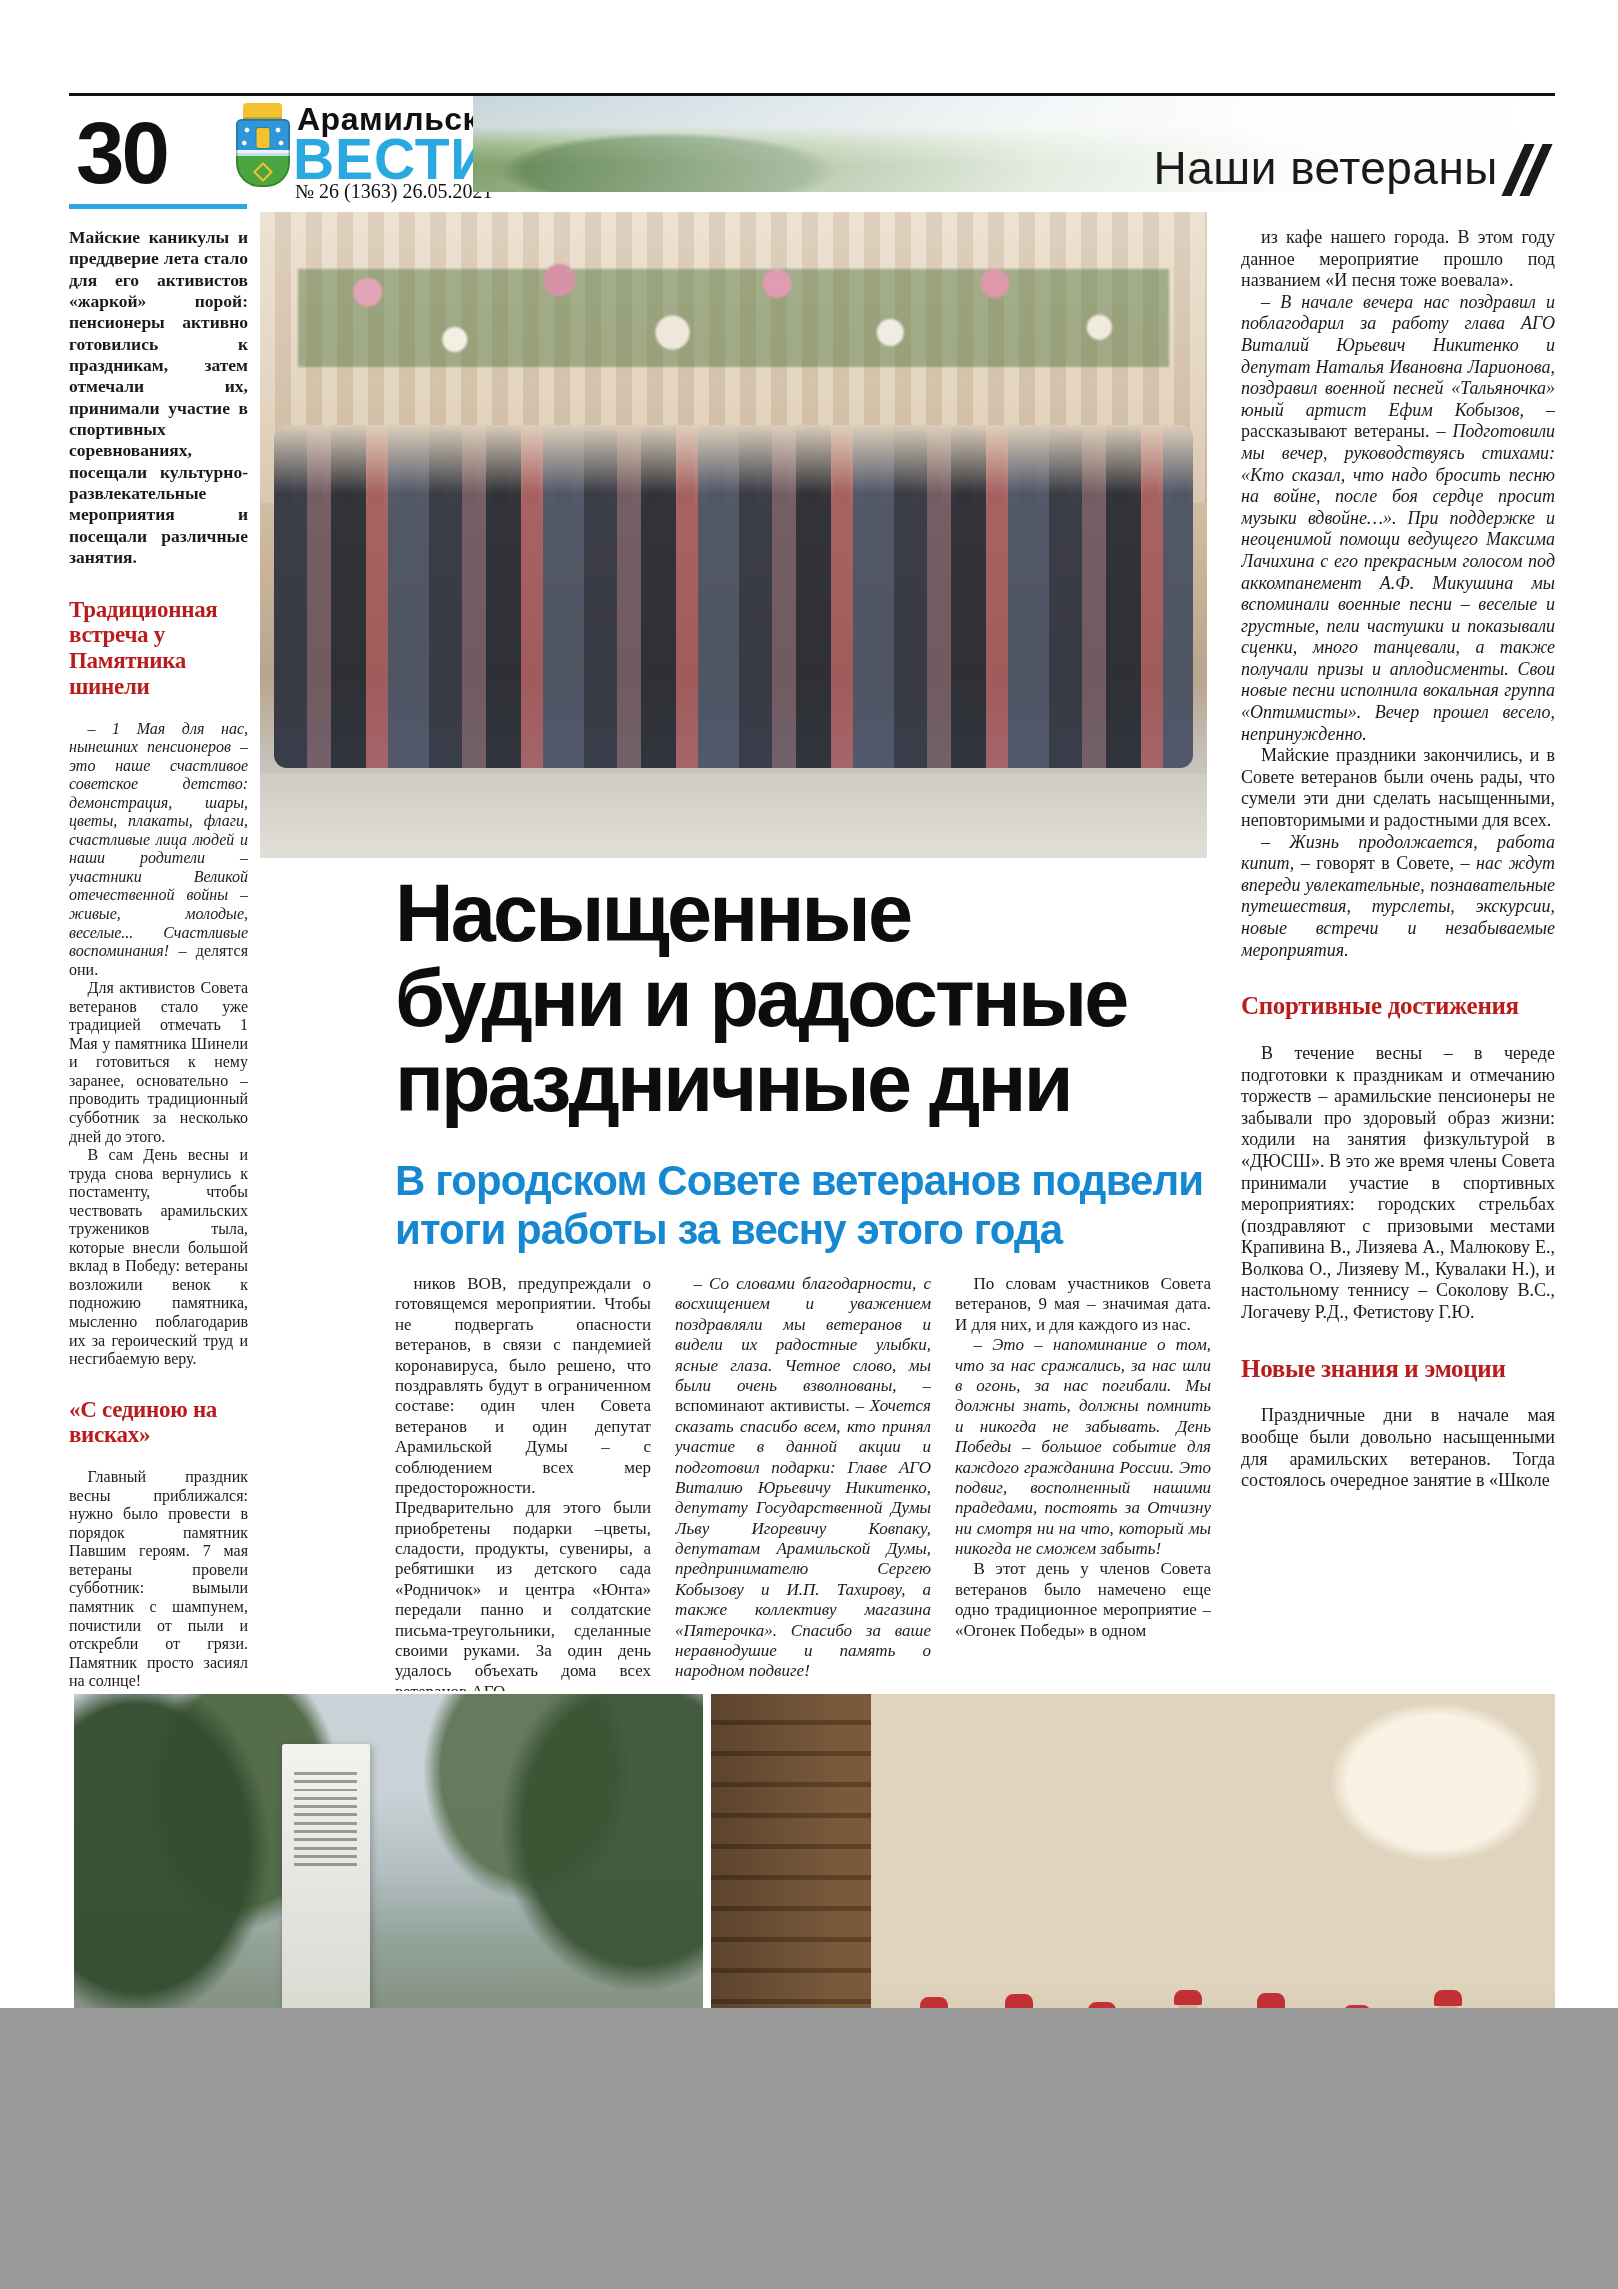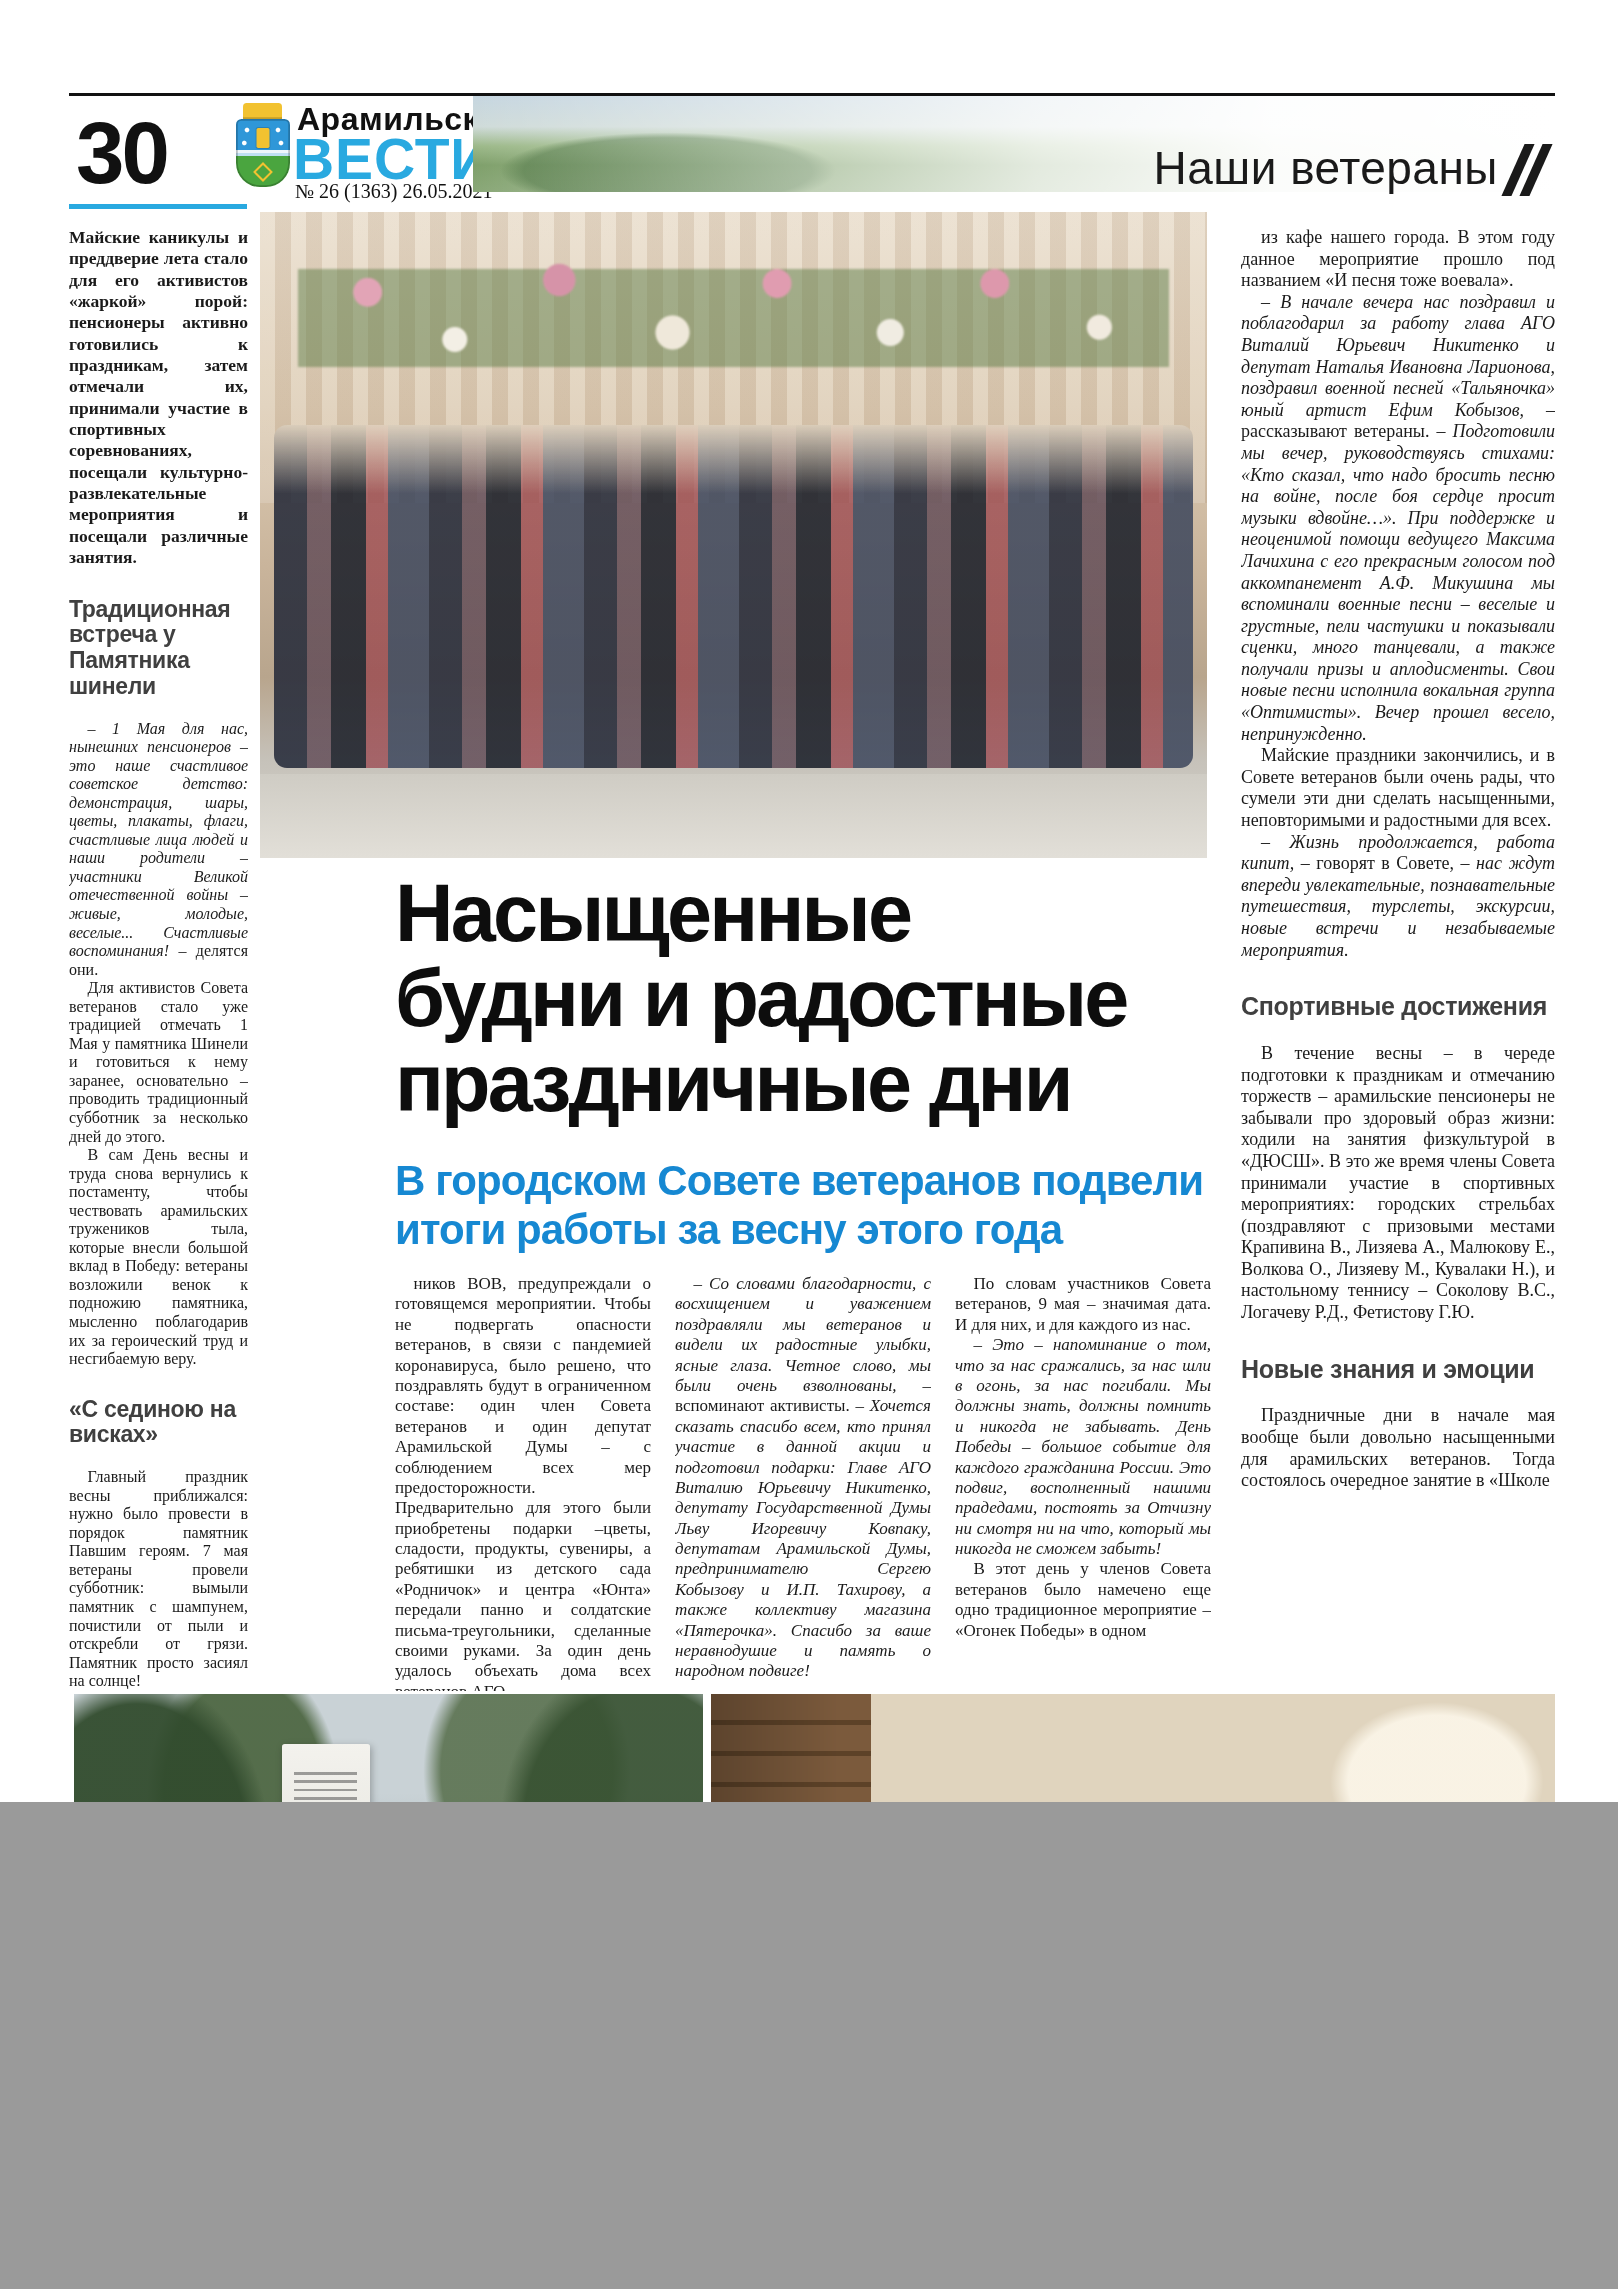--- a/index.html
+++ b/index.html
@@ -1,16 +1,16 @@
 <!DOCTYPE html>
 <html style="font-size:14.8px"><head>
 <meta charset="utf-8">
 <style>
   html,body{margin:0;padding:0;background:#9a9a9a;}
-  .page{position:relative;width:1619px;height:1802px;background:#ffffff;margin:0 auto;
+  .page{position:relative;width:1619px;height:2008px;background:#ffffff;margin:0 auto;
         font-family:"Liberation Serif", serif;color:#1a1a1a;overflow:hidden;}
 
   
   .topline{position:absolute;left:69px;top:93px;width:1486px;height:2.8px;background:#111;}
   .pagenum{position:absolute;left:76px;top:109px;font:bold 87px/1 "Liberation Sans",sans-serif;letter-spacing:-2.8px;color:#111;}
 
   .crest{position:absolute;left:233px;top:103px;width:59px;height:90px;}
   .crest .crown{width:39px;height:16.6px;margin:0 auto;background:#f2c230;border-radius:3.7px 3.7px 0.9px 0.9px;
                 box-shadow:inset 0 -2.8px 0 rgba(0,0,0,.18);}
   .crest .shield{width:54px;height:68px;margin:-0.9px auto 0;border-radius:5.5px 5.5px 24px 24px;position:relative;overflow:hidden;
@@ -37,21 +37,21 @@
        linear-gradient(180deg,#c6d6e0 0%,#cfdbd9 32%,#9db98a 52%,#7fa06b 72%,#8aa878 100%);}
 
   .section-head{position:absolute;top:140px;right:78px;display:flex;align-items:center;gap:14.8px;}
   .section-title{font:400 46px/1 "Liberation Sans",sans-serif;color:#1a1a1a;letter-spacing:0.5px;}
   .slashes{display:inline-flex;gap:8.3px;transform:skewX(-24deg);margin-top:3.7px;}
   .slashes i{display:block;width:10px;height:52px;background:#1a1a1a;}
 
   .bluerule{position:absolute;left:69px;top:204px;width:178px;height:4.6px;background:#29a9e0;}
 
   
-  .h-sans{font-family:Liberation Sans, sans-serif;font-weight:bold;color:#404040;letter-spacing:-0.3px;}
+  .h-sans{font-family:Liberation Serif, serif;font-weight:bold;color:#b91c1c;letter-spacing:-0.3px;}
   p{margin:0;text-align:justify;}
   .it{font-style:italic;}
   .rm{font-style:normal;margin-top:44px;}
 
   
   .left-col{position:absolute;left:69px;top:227px;width:179px;height:1462px;overflow:hidden;}
   .left-col .intro{font:bold 17.5px/1.22 "Liberation Serif",serif;text-align:justify;}
   .left-col h3{font-size:23px;line-height:1.12;margin:28px 0 20px;}
   .left-col p.body{font-size:16px;line-height:1.16;text-indent:18.5px;}
 

